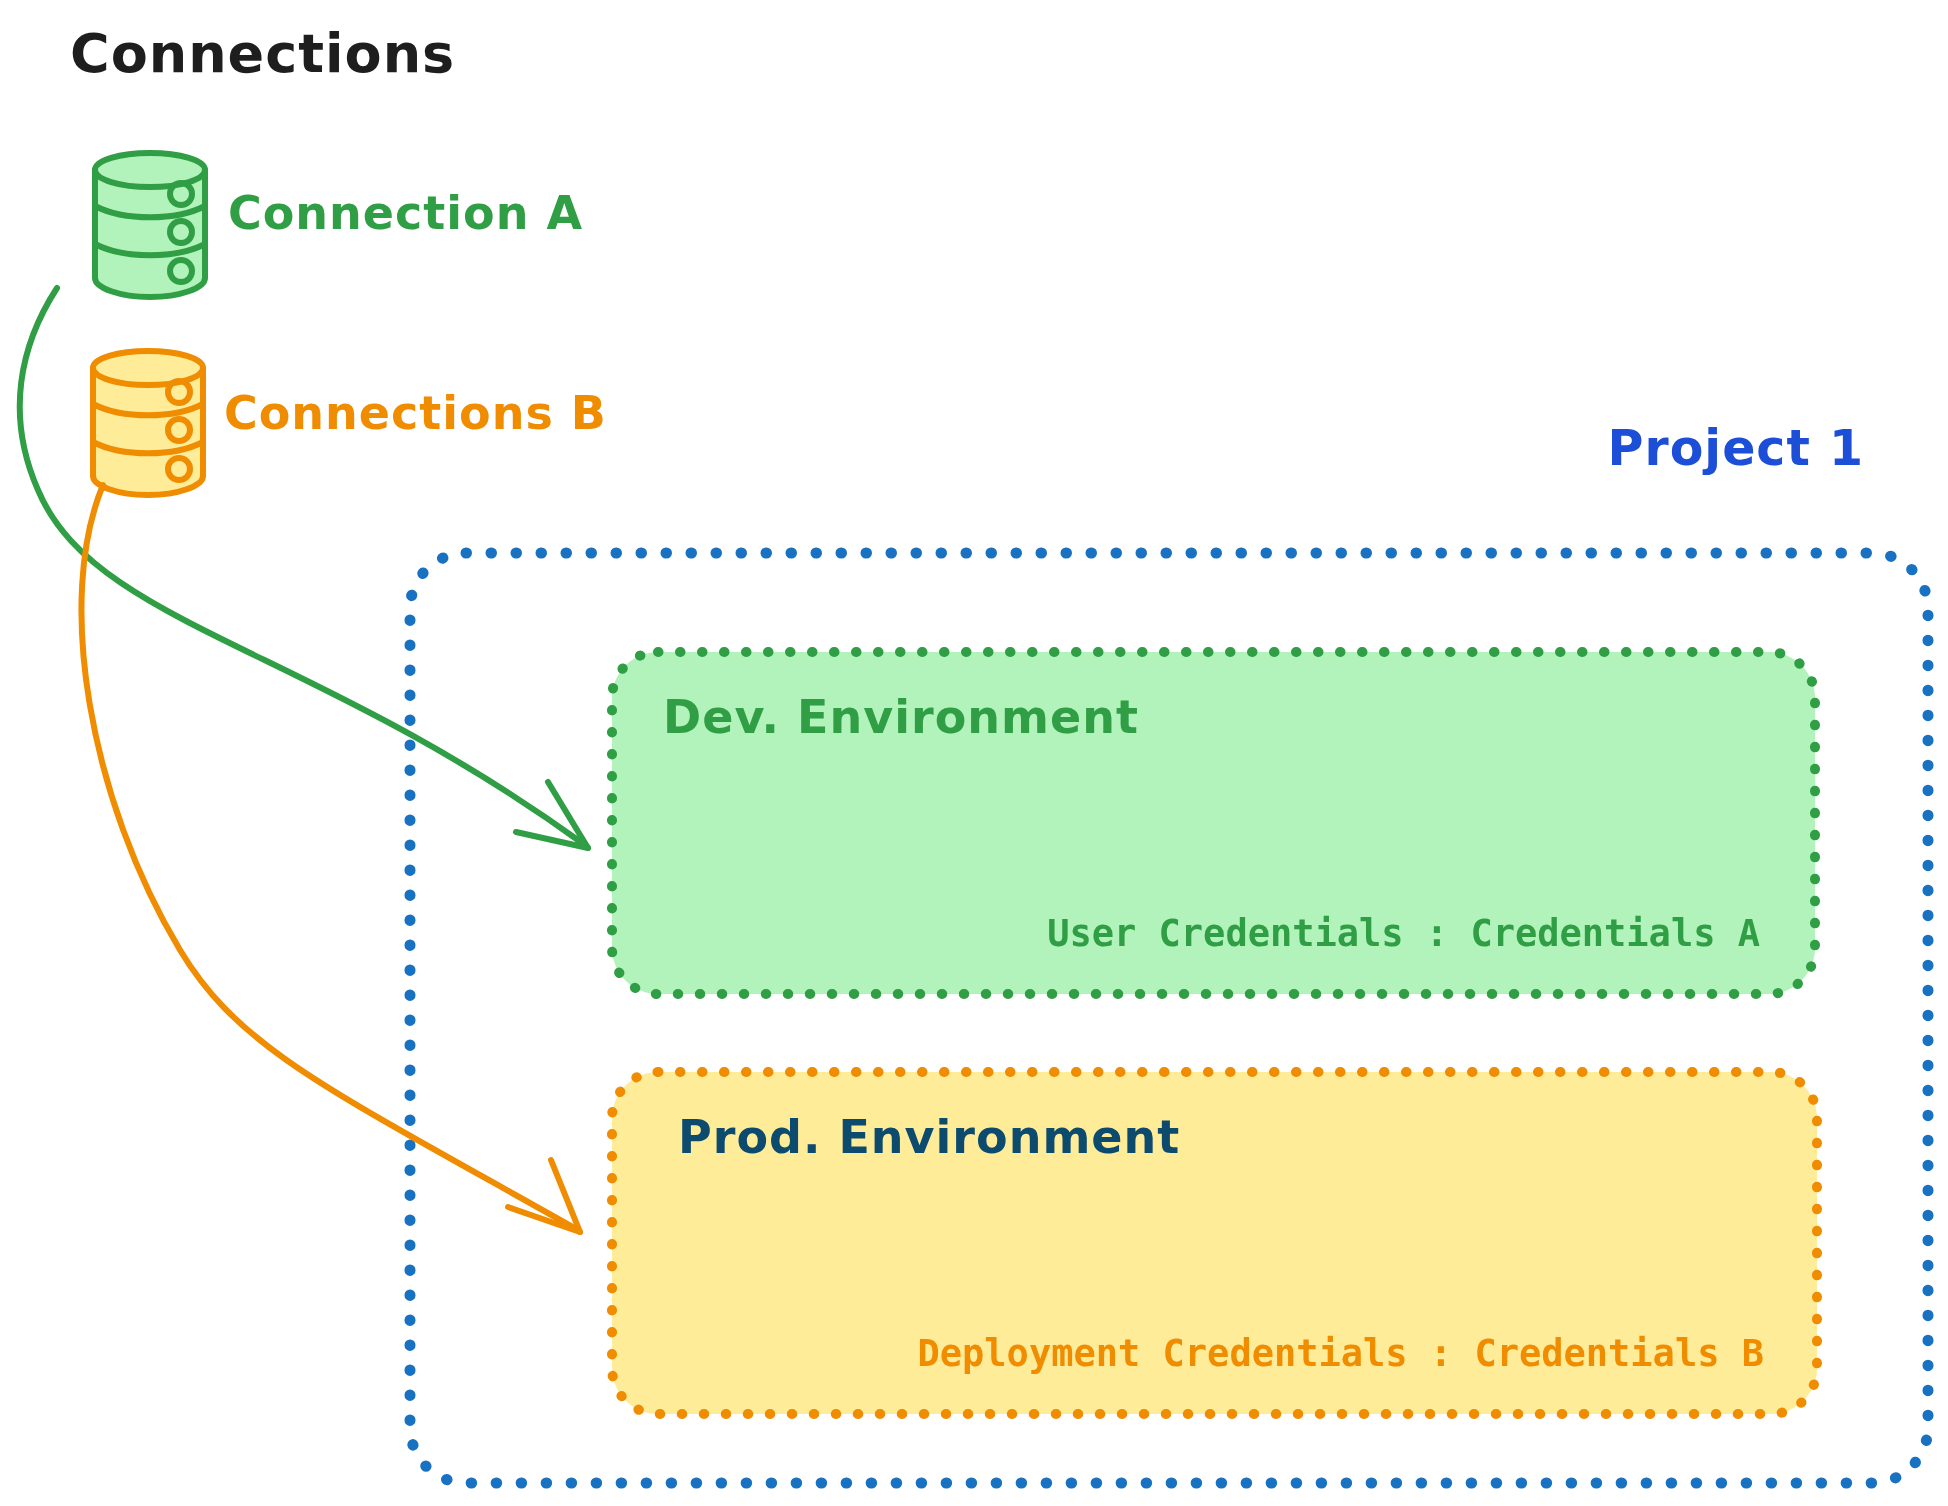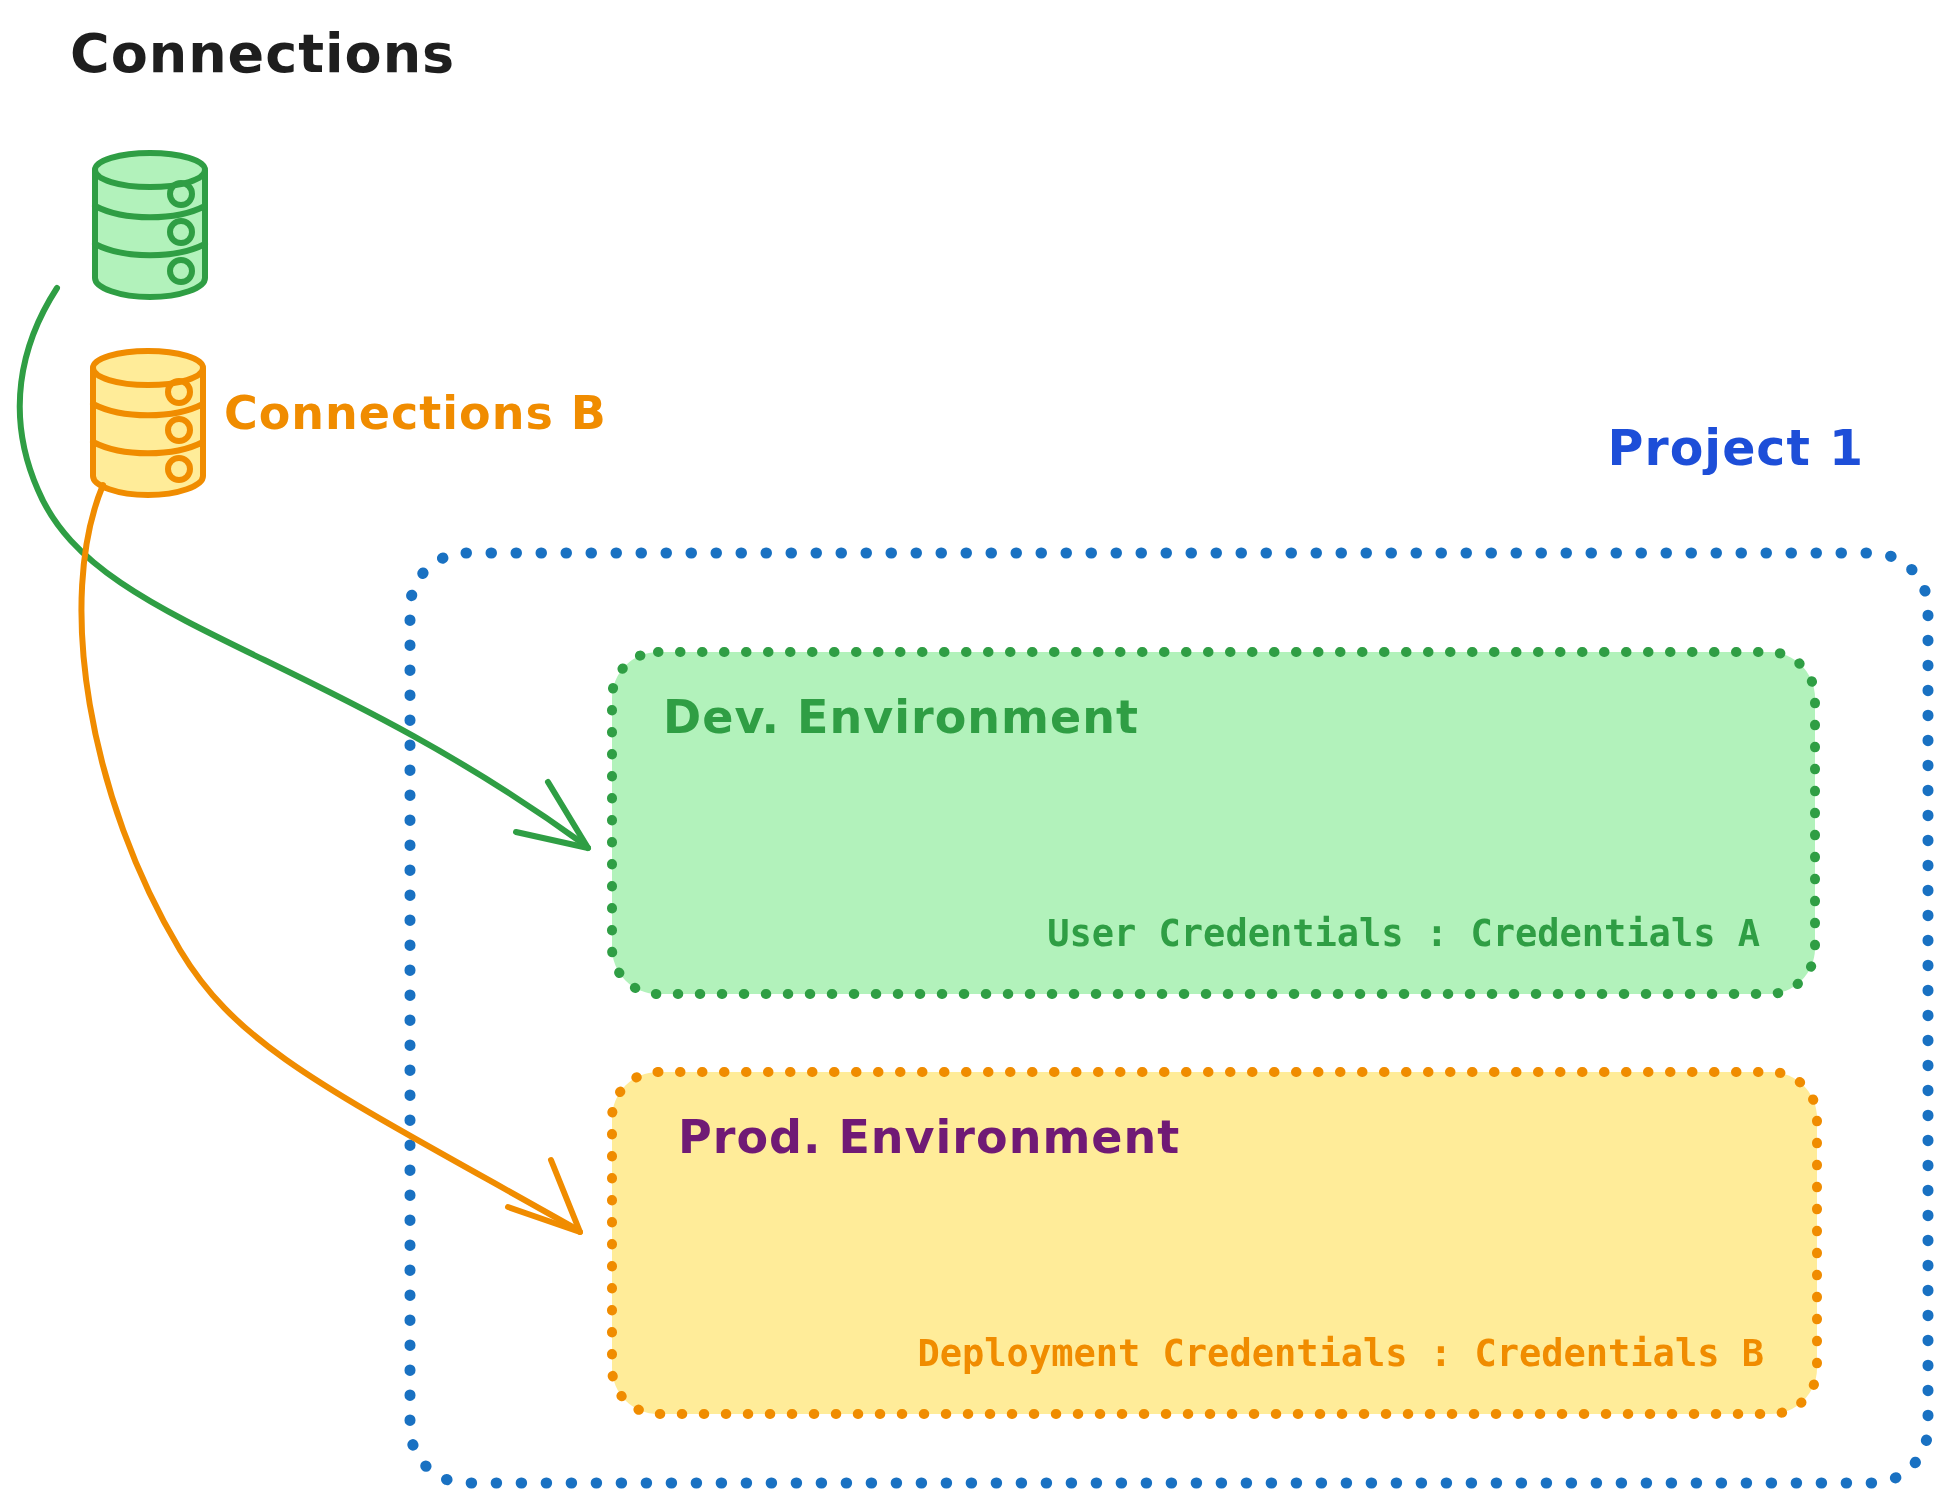--- a/index.html
+++ b/index.html
@@ -10,21 +10,21 @@
   .canvas{position:absolute;left:0;top:0;width:1948px;height:1094px;}
   svg.layer{position:absolute;left:0;top:0;}
   .txt{position:absolute;white-space:nowrap;}
   .hand{font-family:"DejaVu Sans",sans-serif;font-weight:600;letter-spacing:1px;}
   .mono{font-family:"DejaVu Sans Mono","Liberation Mono",monospace;font-weight:700;}
   .t-title{left:70px;top:22px;font-size:54px;color:#1e1e1e;}
   .t-conn-a{left:228px;top:186px;font-size:46px;color:#2f9e44;}
   .t-conn-b{left:224px;top:386px;font-size:46px;color:#f08c00;}
   .t-project{right:84px;top:420px;font-size:49px;color:#1d4ed8;}
   .t-dev-env{left:663px;top:690px;font-size:46px;color:#2f9e44;}
-  .t-prod-env{left:678px;top:1110px;font-size:46px;color:#701a75;}
+  .t-prod-env{left:678px;top:1110px;font-size:46px;color:#0c4a6e;}
   .t-dev-cred{right:188px;top:912px;font-size:37px;color:#2f9e44;}
   .t-prod-cred{right:184px;top:1332px;font-size:37px;color:#f08c00;}
 </style>
 </head>
 <body>
 
 <div class="canvas">
 
   <svg class="layer" width="1948" height="1506" viewBox="0 0 1948 1506">
 
@@ -62,20 +62,21 @@
 
     <g stroke="#f08c00" stroke-width="6" fill="none" stroke-linecap="round">
       <path d="M103 485 C55 600 90 800 180 950 C240 1050 330 1090 578 1230"></path>
       <path d="M551 1160 L580 1232"></path>
       <path d="M508 1207 L580 1232"></path>
     </g>
   </svg>
 
   <div class="txt hand t-title">Connections</div>
 
+  <div class="txt hand t-conn-a">Connection A</div>
 
   <div class="txt hand t-conn-b">Connections B</div>
 
   <div class="txt hand t-project">Project 1</div>
 
   <div class="txt mono t-dev-cred">User Credentials : Credentials A</div>
 
   <div class="txt hand t-dev-env">Dev. Environment</div>
 
   <div class="txt hand t-prod-env">Prod. Environment</div>

